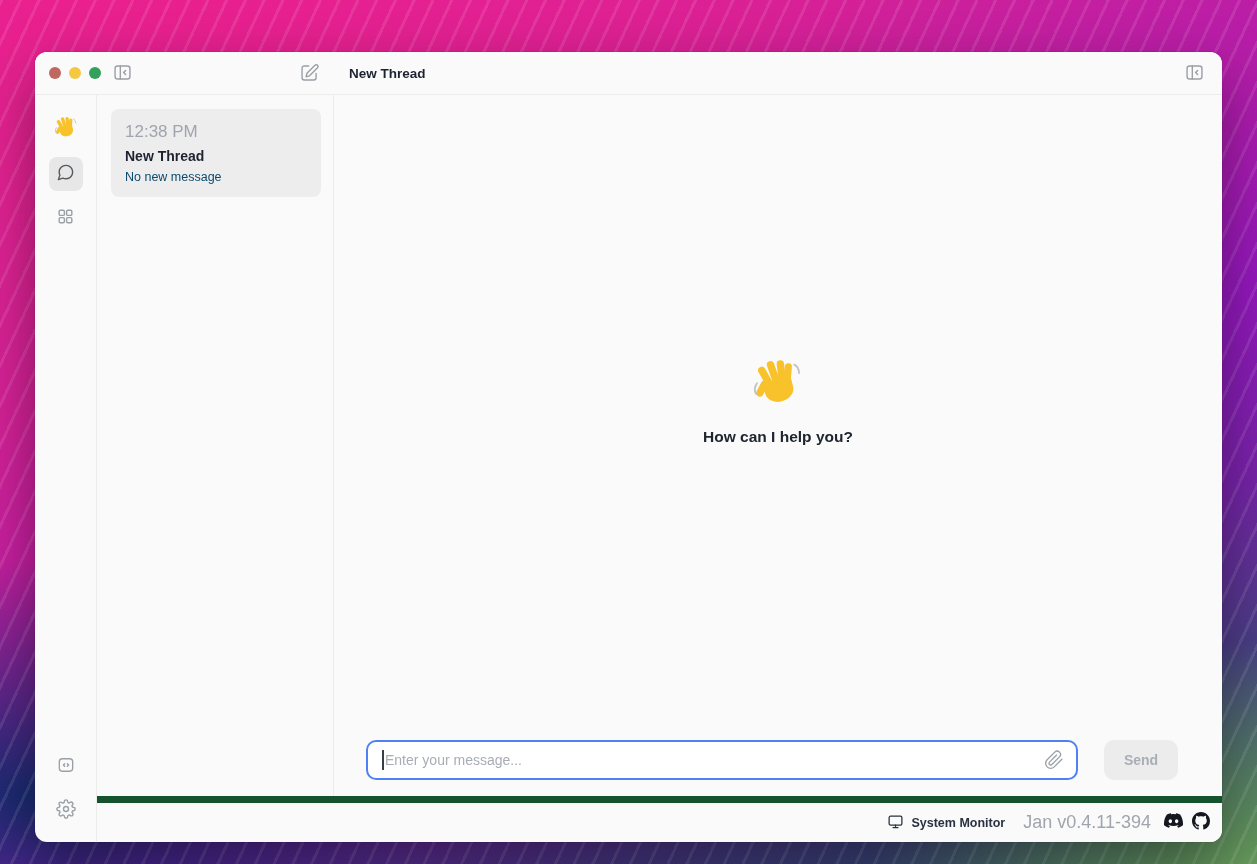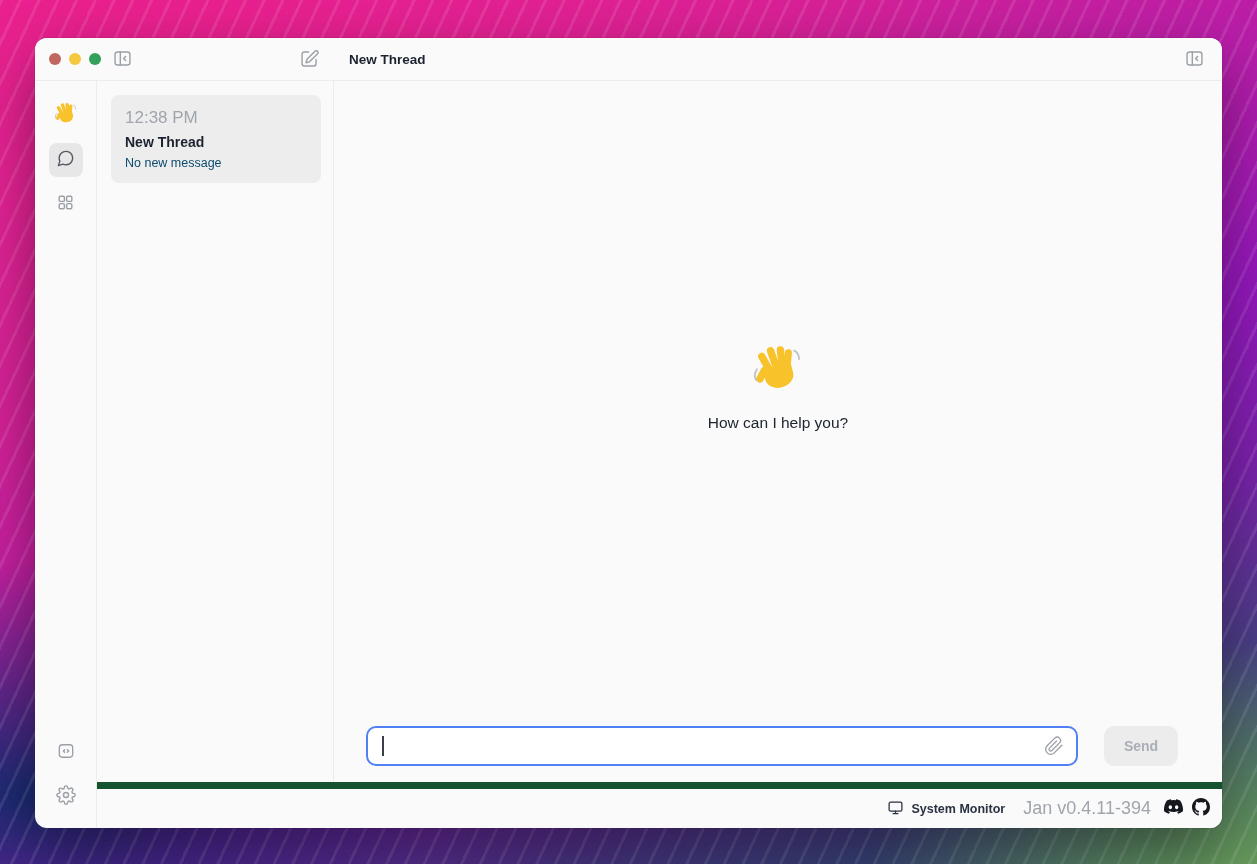--- a/index.html
+++ b/index.html
@@ -10,21 +10,21 @@
     background:
       repeating-linear-gradient(115deg, rgba(255,255,255,.10) 0 3px, rgba(255,255,255,0) 3px 17px),
       radial-gradient(55% 45% at 2% 92%, rgba(17,44,110,.95) 0%, rgba(17,44,110,0) 60%),
       radial-gradient(50% 45% at 100% 102%, rgba(110,160,90,.95) 0%, rgba(140,150,100,0) 62%),
       radial-gradient(90% 55% at 45% 118%, rgba(10,70,80,.92) 0%, rgba(10,70,80,0) 58%),
       radial-gradient(95% 80% at 8% -12%, rgba(236,30,140,.95) 0%, rgba(236,30,140,0) 72%),
       linear-gradient(152deg, #e22796 0%, #d42197 28%, #b41daa 48%, #9418bd 62%, #7a22ab 74%, #474084 86%, #2e6a62 100%);
   }
 
   .window {
-    position:absolute; left:35px; top:38px; width:1187px; height:790px;
+    position:absolute; left:35px; top:52px; width:1187px; height:790px;
     background:#fafafa; border-radius:12px; overflow:hidden;
     box-shadow:0 25px 60px rgba(0,0,0,.40), 0 0 0 1px rgba(0,0,0,.06);
     color:#1c2230;
   }
 
   
   .titlebar { position:absolute; left:0; right:0; top:0; height:43px; border-bottom:1px solid #ececec; z-index:5; background:#fafafa; }
   .traffic { position:absolute; left:14px; top:15px; display:flex; gap:8px; }
   .dot { width:12px; height:12px; border-radius:50%; }
   .icon-btn { position:absolute; width:26px; height:26px; top:9px; display:flex; align-items:center; justify-content:center; color:#9aa0a6; cursor:pointer; }
@@ -48,21 +48,21 @@
   .threads { position:absolute; left:62px; top:43px; width:237px; bottom:46px; border-right:1px solid #ececec; padding:14px 12px 14px 14px; }
   .thread-card { background:#ededed; border-radius:8px; padding:13px 14px; cursor:pointer; }
   .thread-time { font-size:17px; color:#a0a5ad; }
   .thread-title { font-size:14px; font-weight:700; margin-top:6px; color:#1c2230; }
   .thread-sub { font-size:12.5px; color:#0c4a6e; margin-top:6px; }
 
   
   .main { position:absolute; left:299px; top:43px; right:0; bottom:46px; }
   .greeting { position:absolute; left:0; right:0; top:0; bottom:90px; display:flex; flex-direction:column; align-items:center; justify-content:center; }
   .wave-big { width:56px; height:56px; }
-  .greeting-text { margin-top:16px; font-size:15.5px; font-weight:400; color:#20262f; }
+  .greeting-text { margin-top:16px; font-size:15.5px; font-weight:700; color:#20262f; }
 
   .composer { position:absolute; left:32px; right:44px; bottom:16px; height:40px; display:flex; }
   .input-wrap { flex:1; position:relative; background:#fff; border:2px solid #4f80f5; border-radius:10px; display:flex; align-items:center; }
   .msg-input { width:100%; height:100%; border:none; outline:none; background:transparent; padding:0 40px 0 17px; font-size:14px; font-family:"Liberation Sans", sans-serif; color:#20262f; border-radius:10px; }
   .msg-input::placeholder { color:#a8adb5; }
   .caret { position:absolute; left:14px; top:8px; width:1.5px; height:20px; background:#3a3f47; }
   .clip { position:absolute; right:12px; top:8px; width:20px; height:20px; color:#9aa0a6; cursor:pointer; }
   .clip svg { width:20px; height:20px; }
   .send-btn { width:74px; margin-left:26px; border:none; border-radius:10px; background:#ececec; color:#a9aeb6; font-size:14px; font-weight:600; font-family:"Liberation Sans", sans-serif; cursor:default; }
 
@@ -191,20 +191,21 @@
                 <path d="M57 11 q6 3 6 11"></path>
             </g>
           </svg>
         </span>
         <div class="greeting-text">How can I help you?</div>
       </div>
 
       <div class="composer">
         <div class="input-wrap">
           <span class="caret"></span>
+          <input class="msg-input" type="text" placeholder="Enter your message..." style="">
           <span class="clip"><svg viewBox="0 0 24 24" fill="none" stroke="currentColor" stroke-width="1.6" stroke-linecap="round" stroke-linejoin="round">
                 <path d="M21.44 11.05l-9.19 9.19a6 6 0 0 1-8.49-8.49l9.19-9.19a4 4 0 0 1 5.66 5.66l-9.2 9.19a2 2 0 0 1-2.83-2.83l8.49-8.48"></path>
               </svg></span>
         </div>
         <button class="send-btn">Send</button>
       </div>
     </div>
 
     <div class="footer">
       <div class="sysmon">

